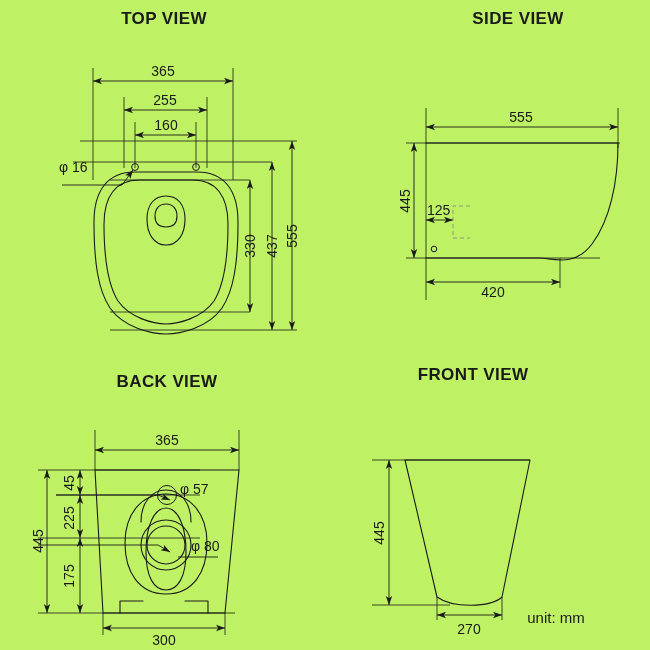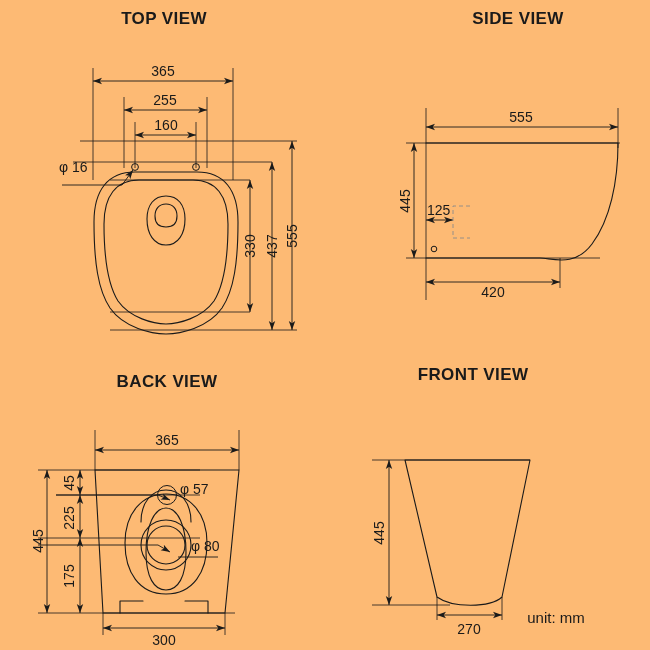--- a/index.html
+++ b/index.html
@@ -1,18 +1,18 @@
 <!DOCTYPE html>
 <html><head>
 <meta charset="utf-8">
 <style>
   html,body{margin:0;padding:0;background:#ffffff;}
   body{width:650px;height:650px;overflow:hidden;
        font-family:"Liberation Sans","DejaVu Sans",sans-serif;color:#1a1a1a;}
-  #sheet{position:relative;width:650px;height:650px;background:#fdba74;}
+  #sheet{position:relative;width:650px;height:650px;background:#bef264;}
   svg{display:block;}
   .vtitle{
     font-family:"Liberation Sans","DejaVu Sans",sans-serif;
     font-weight:bold;font-size:17px;fill:#1a1a1a;letter-spacing:0.4px;
   }
   .dimtxt{
     font-family:"Liberation Sans","DejaVu Sans",sans-serif;
     font-weight:normal;font-size:14px;fill:#1a1a1a;
   }
   .unittxt{

